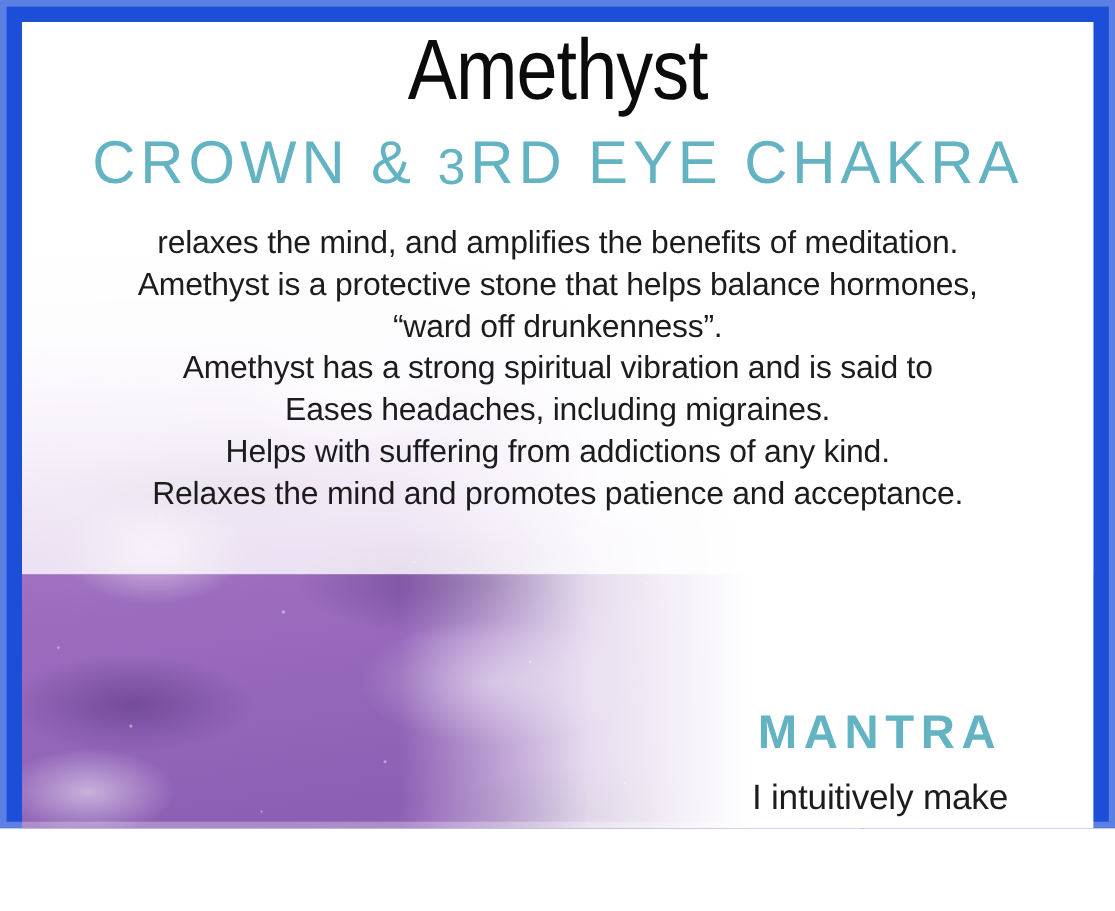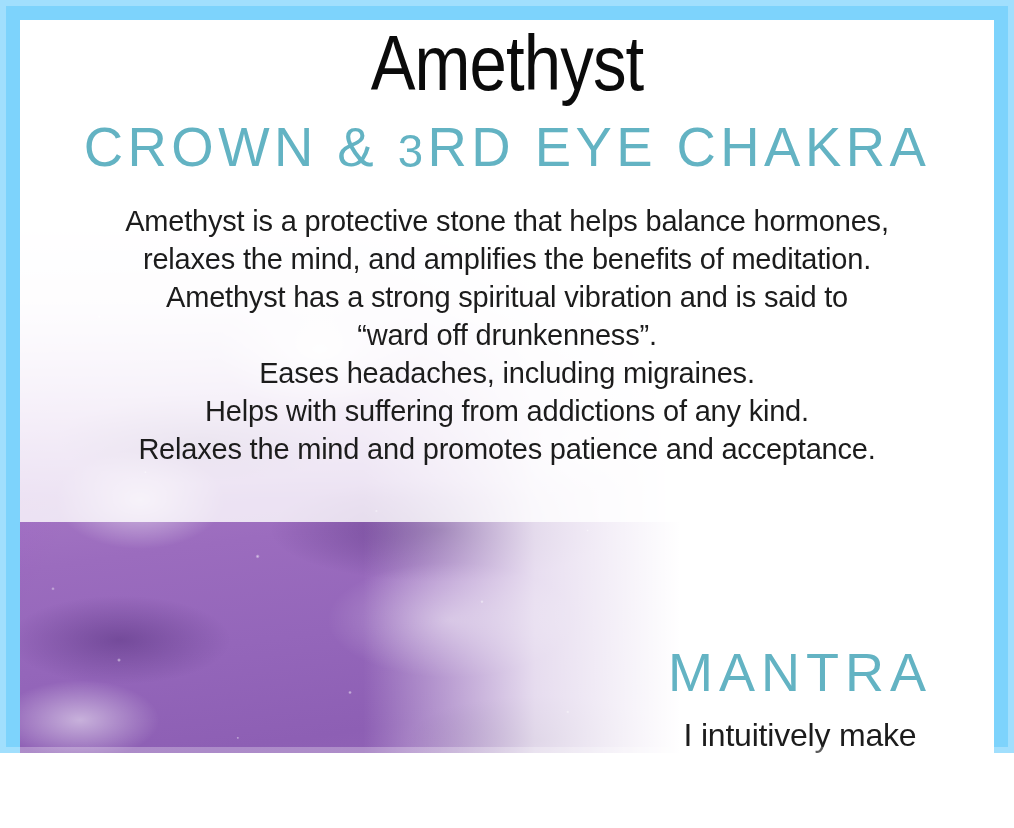--- a/index.html
+++ b/index.html
@@ -9,21 +9,21 @@
     width:1014px; height:828px;
     background:#ffffff;
     font-family:"Liberation Sans", sans-serif;
     overflow:hidden;
   }
 
   
   #card {
     position:relative;
     width:1014px; height:753px;
-    background:#7dd3fc;
+    background:#1d4ed8;
     overflow:hidden;
   }
 
   
   #frame-outer-rim {
     position:absolute; left:0; top:0; right:0; bottom:0;
     border:6px solid rgba(255,255,255,0.28);
     pointer-events:none;
     z-index:40;
   }
@@ -164,22 +164,22 @@
 
   
   #mantra-block {
     position:absolute;
     left:600px; top:625px;
     width:360px;
     text-align:center;
     z-index:6;
   }
   #mantra-heading {
-    font-size:54px;
-    font-weight:400;
+    font-size:43px;
+    font-weight:700;
     letter-spacing:6px;
     color:#63b3c3;
     line-height:1.0;
     white-space:nowrap;
   }
   #mantra-text {
     margin-top:16px;
     font-size:32px;
     font-weight:300;
     line-height:41px;
@@ -223,24 +223,24 @@
 
     <div id="text-wash"></div>
 
     <div id="content">
 
       <h1 id="title">Amethyst</h1>
 
       <h2 id="subtitle"><span>CROWN &amp; </span><span class="ord">3</span><span>RD EYE CHAKRA</span></h2>
 
       <div id="body-copy">
+        <p class="para">relaxes the mind, and amplifies the benefits of meditation.</p>
         <p class="para">Amethyst is a protective stone that helps balance hormones,</p>
-        <p class="para">relaxes the mind, and amplifies the benefits of meditation.</p>
+        <p class="para">“ward off drunkenness”.</p>
         <p class="para">Amethyst has a strong spiritual vibration and is said to</p>
-        <p class="para">“ward off drunkenness”.</p>
         <p class="para">Eases headaches, including migraines.</p>
         <p class="para">Helps with suffering from addictions of any kind.</p>
         <p class="para">Relaxes the mind and promotes patience and acceptance.</p>
       </div>
 
       <div id="mantra-block">
         <div id="mantra-heading">MANTRA</div>
         <div id="mantra-text">
           <div>I intuitively make</div>
           <div>and ease</div>

